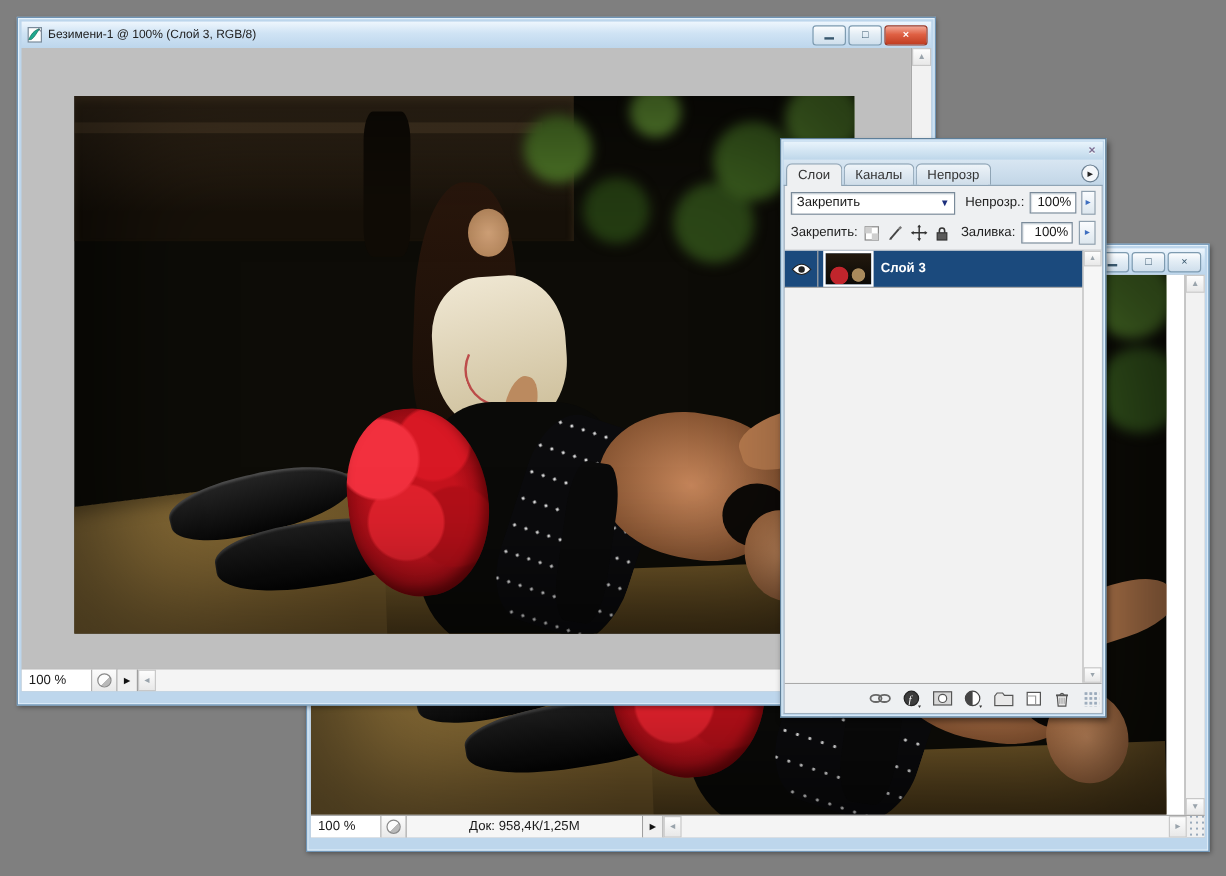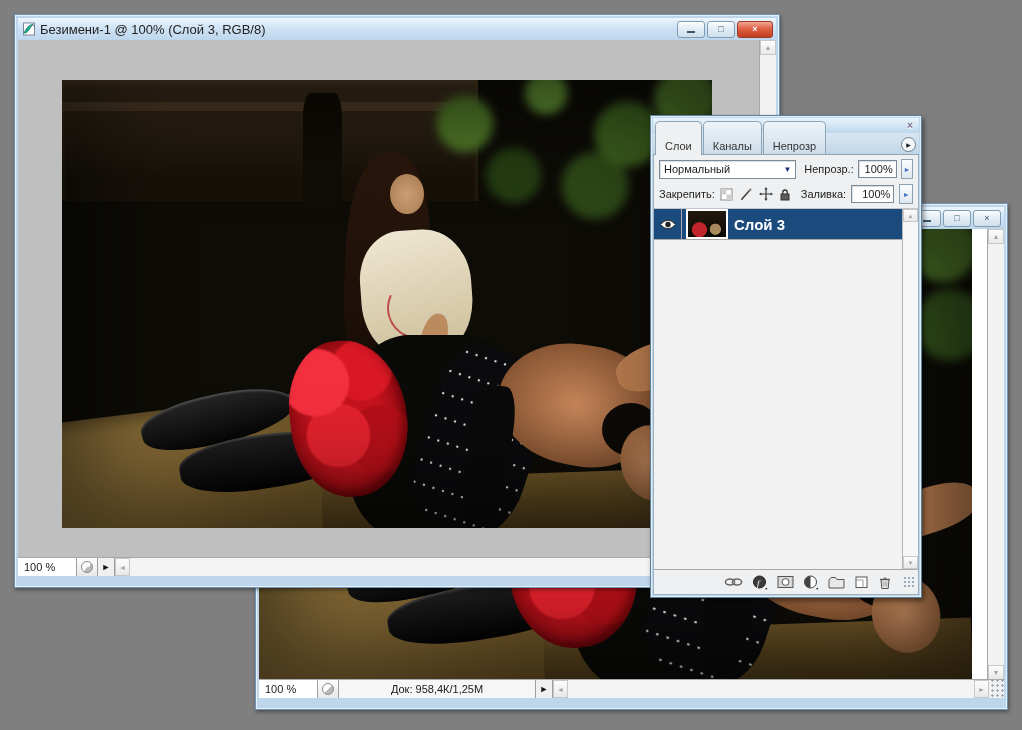--- a/index.html
+++ b/index.html
@@ -3,21 +3,21 @@
 <meta charset="utf-8">
 <style>
   html,body{margin:0;padding:0;}
   body{width:1022px;height:730px;background:#7f7f7f;position:relative;overflow:hidden;
        font-family:"Liberation Sans",sans-serif;font-size:11px;color:#1a1a1a;}
   
   .window{position:absolute;background:#bdd6ec;border:1px solid #6f94b5;padding:3px;
           box-shadow:1px 2px 4px rgba(0,0,0,.4), inset 0 0 0 1px #e4f1fb;}
   .titlebar{height:22px;display:flex;align-items:center;padding:0 3px;gap:4px;
             background:linear-gradient(#eef6fd,#cfe3f4 45%,#bdd6ec);}
-  .title-text{flex:1;font-size:13px;color:#222;white-space:nowrap;overflow:hidden;}
+  .title-text{flex:1;font-size:10px;color:#222;white-space:nowrap;overflow:hidden;}
   .winbtns{display:flex;gap:2px;align-items:center;}
   .winbtn{width:26px;height:15px;border:1px solid #7e9bb0;border-radius:3px;
           background:linear-gradient(#fcfdfe,#e3edf5 45%,#cfdfec);
           display:flex;align-items:center;justify-content:center;
           font-size:9px;line-height:1;color:#39586e;cursor:default;}
   .winbtn.close-active{width:34px;border-color:#9b3a28;color:#fff;
           background:linear-gradient(#f2a795,#df6043 45%,#c03d22);font-weight:bold;}
   .minbar{width:8px;height:2px;background:#39586e;display:inline-block;margin-top:5px;}
   .client{position:relative;background:#bfbfbf;overflow:hidden;}
   .canvas{position:absolute;left:0;top:0;right:16px;bottom:18px;background:#bfbfbf;overflow:hidden;}
@@ -97,21 +97,21 @@
   .p-vign{left:0;top:0;width:100%;height:100%;box-shadow:inset 0 0 90px 30px rgba(0,0,0,.55);}
   
   .palette{position:absolute;left:650px;top:115px;width:266px;height:477px;background:#bdd6ec;
            border:1px solid #5e7f99;padding:2px;box-shadow:2px 3px 5px rgba(0,0,0,.45), inset 0 0 0 1px #dff0fb;
            display:flex;flex-direction:column;}
   .pal-title{height:15px;background:linear-gradient(#e9f4fc,#bed7ea);display:flex;justify-content:flex-end;align-items:center;padding:0 2px;}
   .pal-close{width:14px;height:12px;display:flex;align-items:center;justify-content:center;
              color:#7b6f93;font-weight:bold;font-size:10px;text-shadow:0 1px 0 #fff;}
   .pal-tabs{height:21px;background:linear-gradient(#d8e6f2,#c2d6e7);display:flex;align-items:flex-end;
             padding:0 2px;border-bottom:1px solid #8fa4b5;position:relative;}
-  .tab{padding:18px 9px 2px;margin-right:1px;border:1px solid #8fa4b5;border-bottom:none;
+  .tab{padding:3px 9px 2px;margin-right:1px;border:1px solid #8fa4b5;border-bottom:none;
        border-radius:5px 5px 0 0;background:linear-gradient(#eef4f9,#cfdde9);font-size:11px;color:#333;position:relative;}
   .tab.active{background:#eef0f2;margin-bottom:-1px;padding-bottom:3px;z-index:2;}
   .pal-menu{position:absolute;right:3px;top:4px;width:13px;height:13px;border:1px solid #6a7f91;border-radius:50%;
             background:#f4f7fa;display:flex;align-items:center;justify-content:center;font-size:6px;color:#222;}
   .pal-body{flex:1;background:#eef0f2;display:flex;flex-direction:column;border:1px solid #9fb0bf;border-top:none;}
   .ctrl-row{display:flex;align-items:center;padding:4px 5px 2px;gap:4px;}
   .ctrl-row2{display:flex;align-items:center;padding:3px 5px 4px;gap:5px;border-bottom:1px solid #c2c6ca;}
   .blendbox{width:148px;height:17px;border:1px solid #7a8a99;background:#fff;display:flex;align-items:center;
             justify-content:space-between;padding:0 4px;box-shadow:inset 1px 1px 1px #d7dde2;}
   .blendbox .dd{color:#1c2f7c;font-size:8px;}
@@ -124,21 +124,21 @@
   .lockicons svg{display:block;}
   .spacer{flex:1;}
   .pal-list{flex:1;position:relative;background:#f2f2f2;}
   .rows{position:absolute;left:0;top:0;right:15px;bottom:0;}
   .lrow{height:30px;display:flex;align-items:center;border-bottom:1px solid #a9a9a9;background:#f2f2f2;}
   .lrow .eyecell{width:27px;align-self:stretch;border-right:1px solid #a9a9a9;display:flex;align-items:center;justify-content:center;}
   .lrow.sel{background:#1b4a7d;}
   .lrow.sel .lname{color:#fff;font-weight:bold;}
   .thumb{width:38px;height:26px;margin:0 7px 0 5px;border:1px solid #555;background:#111;}
   .lrow.sel .thumb{border:2px solid #fff;margin:0 6px 0 4px;}
-  .lname{font-size:15px;color:#222;}
+  .lname{font-size:11px;color:#222;}
   .t3{background:
       radial-gradient(circle at 30% 72%,#c1252c 0 22%,transparent 24%),
       radial-gradient(circle at 72% 70%,#a98a5c 0 16%,transparent 18%),
       linear-gradient(#23190e,#0b0906);}
   .t2{background:
       radial-gradient(circle at 35% 55%,#cdc2bb 0 20%,transparent 22%),
       radial-gradient(circle at 60% 40%,#4a4238 0 25%,transparent 27%),
       linear-gradient(#171209,#050504);}
   .t1{background-color:#fff;
       background-image:linear-gradient(45deg,#cfcfcf 25%,transparent 25%,transparent 75%,#cfcfcf 75%),
@@ -298,21 +298,21 @@
     <div class="tab active">Слои</div>
     <div class="tab">Каналы</div>
     <div class="tab">Непрозр</div>
     <div class="pal-menu">
         <span>▶</span>
       </div>
   </div>
   <div class="pal-body">
     <div class="ctrl-row">
       <div class="blendbox">
-        <span>Нормальный</span>
+        <span>Закрепить</span>
         <span class="dd">▼</span>
       </div>
       <div class="spacer"></div>
       <span class="lbl">Непрозр.:</span>
       <div class="valbox">100%</div>
       <div class="spin">►</div>
     </div>
     <div class="ctrl-row2">
       <span class="lbl">Закрепить:</span>
       <div class="lockicons">

